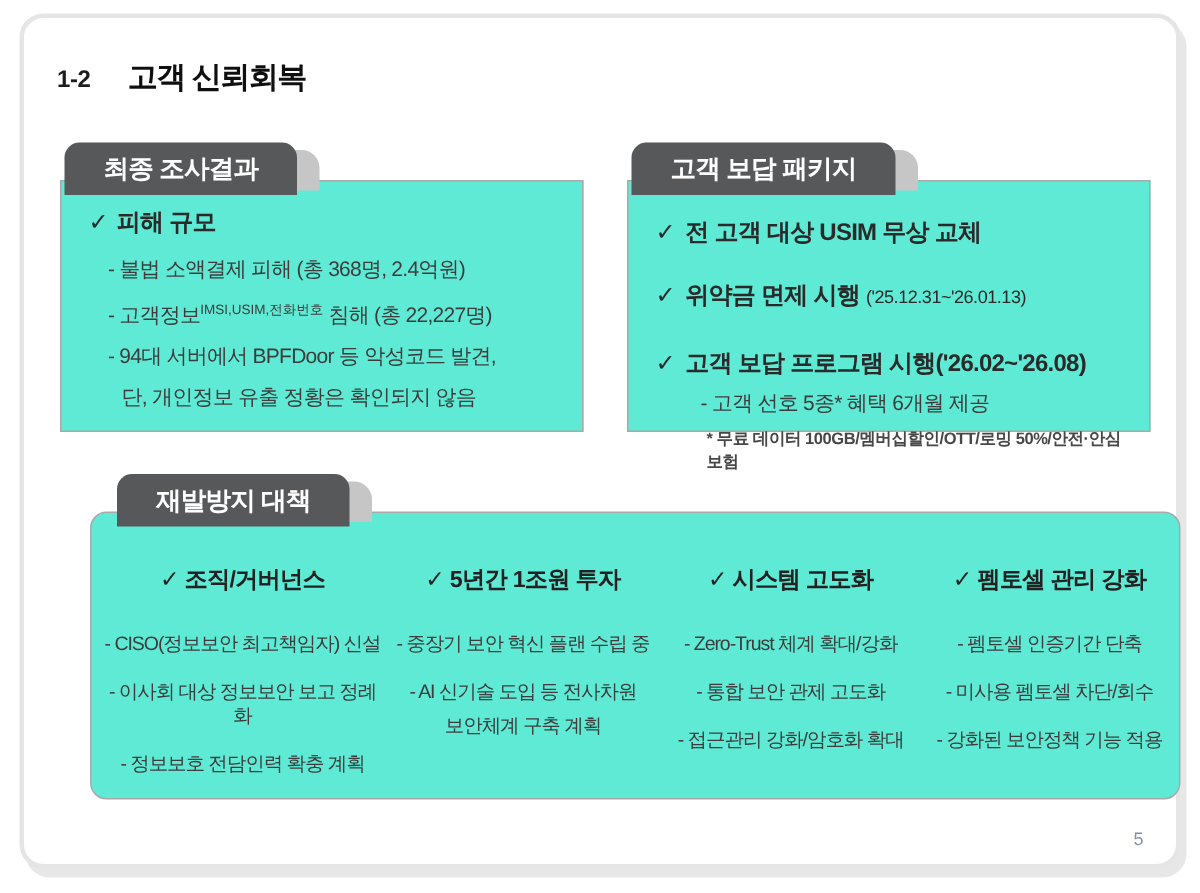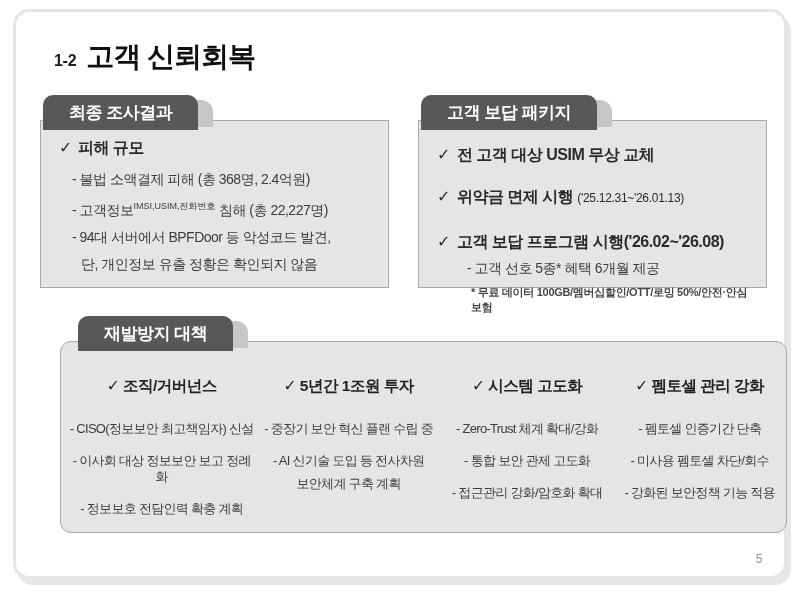--- a/index.html
+++ b/index.html
@@ -9,38 +9,38 @@
     font-family:"Liberation Sans","DejaVu Sans",sans-serif;
     letter-spacing:-0.3px;
   }
   .card{
     position:absolute;left:13px;top:9px;width:774px;height:570px;
     box-sizing:border-box;background:#ffffff;
     border:3px solid #e5e5e5;border-radius:16px;
     box-shadow:4px 6px 0 #e7e7e7;
   }
   
-  .title{position:absolute;left:38px;top:26px;display:flex;align-items:baseline;gap:10px;}
+  .title{position:absolute;left:22px;top:26px;display:flex;align-items:baseline;gap:25px;}
   .title-num{font-size:16px;font-weight:bold;color:#1d1d1d;}
-  .title-text{font-size:28px;font-weight:bold;color:#0f0f0f;letter-spacing:-1px;}
+  .title-text{font-size:20px;font-weight:bold;color:#0f0f0f;letter-spacing:-1px;}
   
   .panel{position:absolute;}
   .tab-wrap{position:relative;display:inline-block;height:32px;margin-left:3px;z-index:2;}
   .tab-shadow{
     position:absolute;left:14px;top:5px;right:-15px;bottom:0;
     background:#c6c6c6;border-radius:10px 12px 0 0;
   }
   .tab{
     position:relative;height:35px;line-height:35px;padding:0 26px;
     background:#57585a;color:#ffffff;font-size:17px;font-weight:bold;
     border-radius:10px 10px 0 0;letter-spacing:-0.5px;white-space:nowrap;
   }
   .box{
     position:relative;margin-top:-7px;z-index:1;box-sizing:border-box;
-    border:1.5px solid #a9a9a9;background:#e5e5e5;
+    border:1.5px solid #a9a9a9;background:#5eead4;
   }
   
   .panel-survey{left:24px;top:83px;width:349px;}
   .panel-survey .box{height:168px;padding:15px 14px 0 16px;}
   .check-heading{font-size:16px;font-weight:bold;color:#2a2a2a;margin:2px 0 12px 2px;letter-spacing:-0.5px;}
   .check-heading .check{margin-right:6px;}
   .bullet{font-size:14px;color:#3c3c3c;margin:0 0 10px 15px;letter-spacing:-0.5px;line-height:17px;}
   .bullet.cont{margin-left:24px;}
   .bullet sup{font-size:9px;letter-spacing:0;}
   

